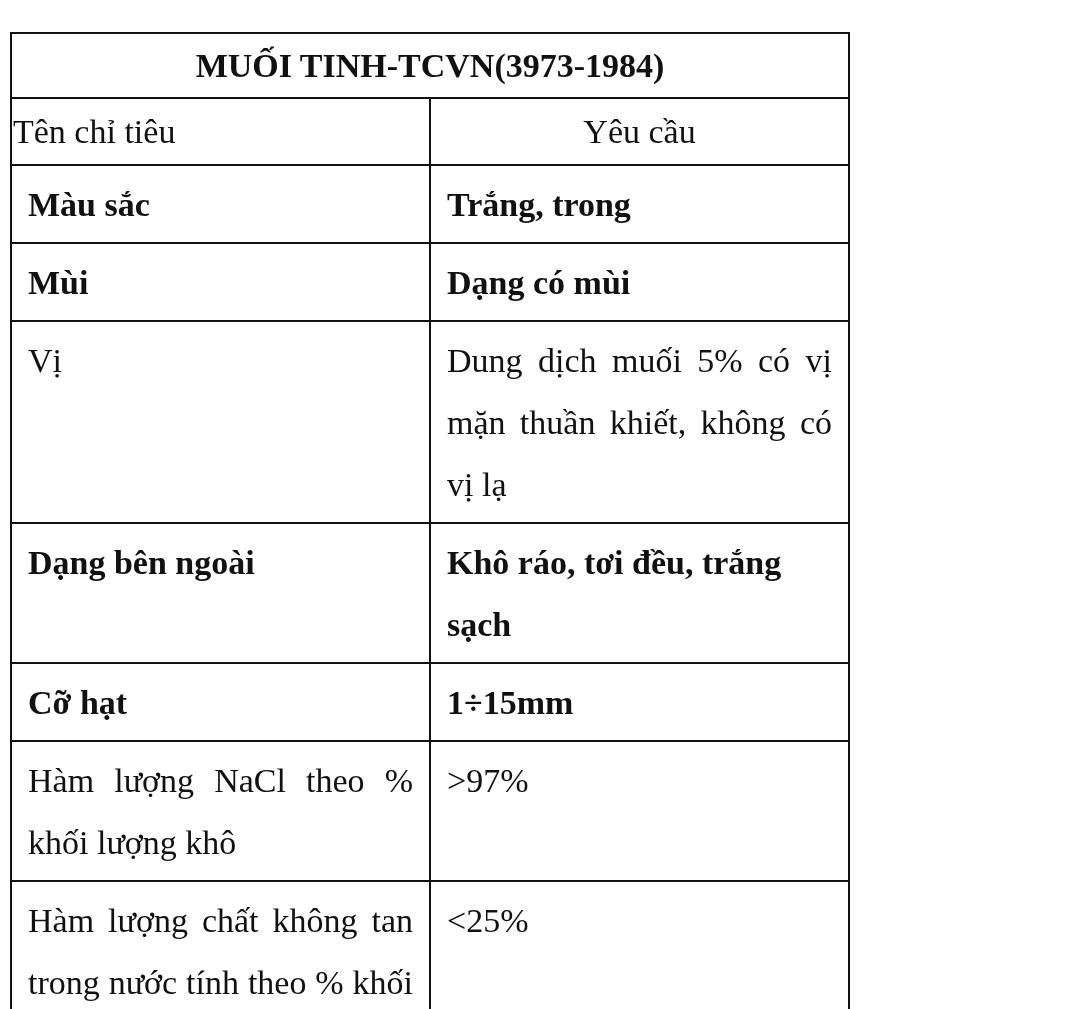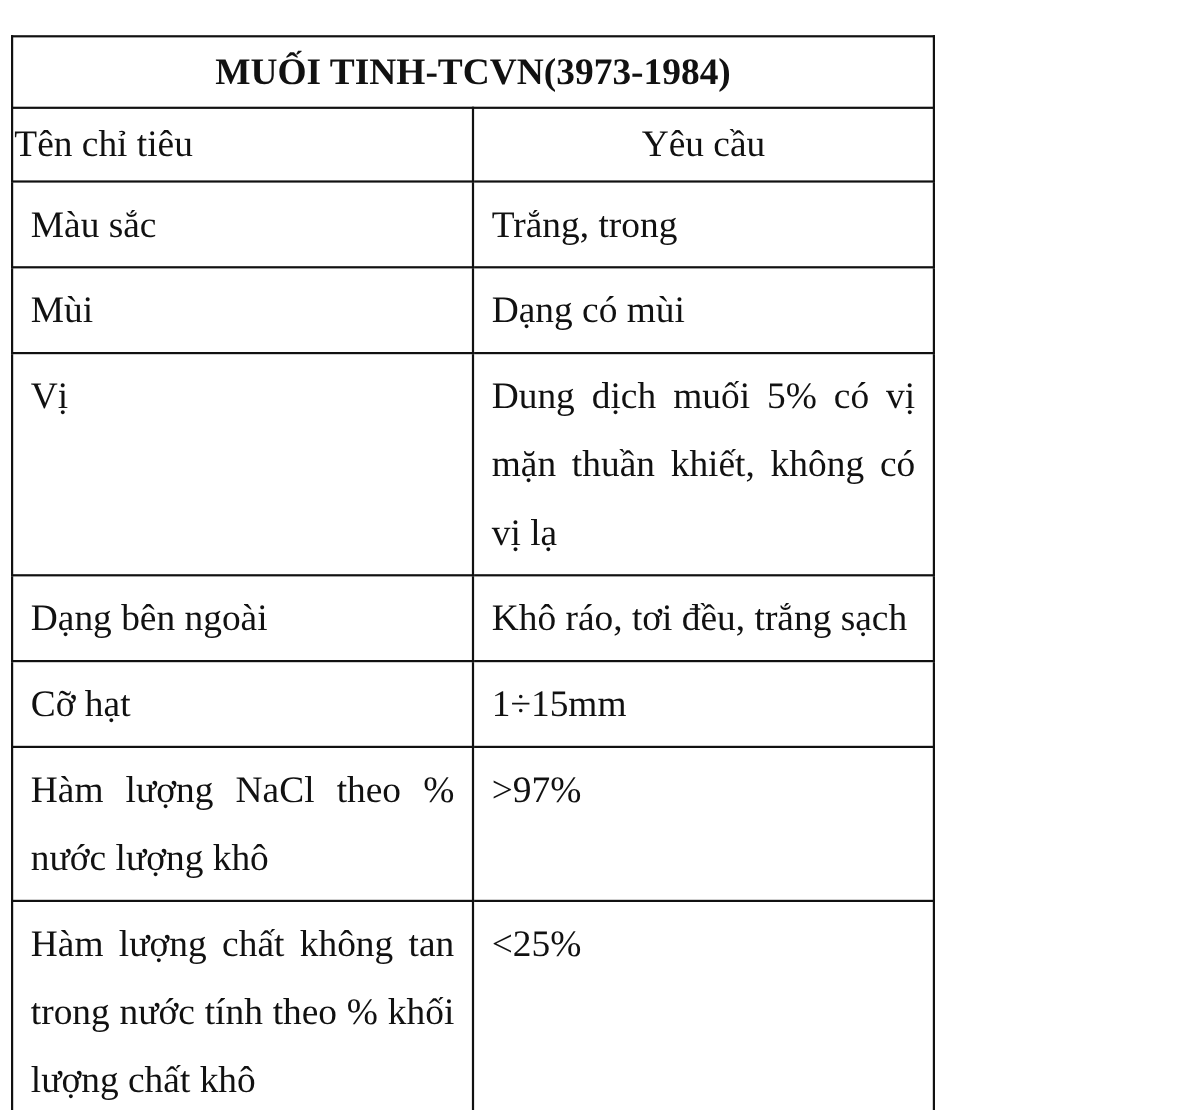--- a/index.html
+++ b/index.html
@@ -6,21 +6,21 @@
   body { width: 1080px; height: 1009px; position: relative; overflow: hidden;
          font-family: "Liberation Serif", "DejaVu Serif", serif; color: #111; }
   table { position: absolute; left: 10px; top: 32px; width: 840px;
           border-collapse: collapse; table-layout: fixed; }
   td { border: 2.5px solid #111; vertical-align: top; font-size: 34px;
        line-height: 62px; padding: 8px 16px 6px 16px; }
   td.title { text-align: center; font-weight: bold; vertical-align: middle;
              height: 63px; padding: 0; }
   td.head { text-align: center; vertical-align: middle; height: 63px; padding: 1px; }
   td.c1 { width: 482px; text-align: justify; }
-  tr.r1 td { height: 62px; }
+  tr.r1 td { height: 62px; font-weight: bold; }
 </style>
 </head>
 <body>
 
 <table>
   <tbody>
       <tr>
     <td class="title" colspan="2">MUỐI TINH-TCVN(3973-1984)</td>
   </tr>
   <tr>
@@ -41,21 +41,21 @@
   </tr>
   <tr class="r1">
     <td class="c1">Dạng bên ngoài</td>
     <td>Khô ráo, tơi đều, trắng sạch</td>
   </tr>
   <tr class="r1">
     <td class="c1">Cỡ hạt</td>
     <td>1÷15mm</td>
   </tr>
   <tr>
-    <td class="c1">Hàm lượng NaCl theo % nước lượng khô</td>
+    <td class="c1">Hàm lượng NaCl theo % khối lượng khô</td>
     <td>&gt;97%</td>
   </tr>
   <tr>
     <td class="c1">Hàm lượng chất không tan trong nước tính theo % khối lượng chất khô</td>
     <td>&lt;25%</td>
   </tr>
 </tbody>
   </table>
 
 </body></html>

